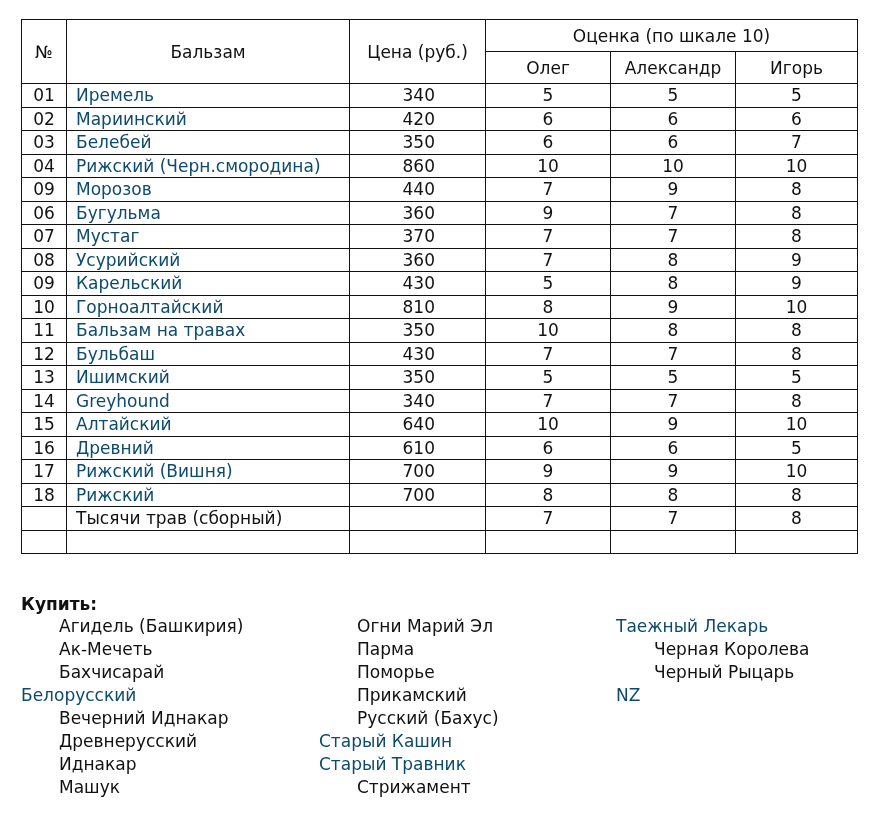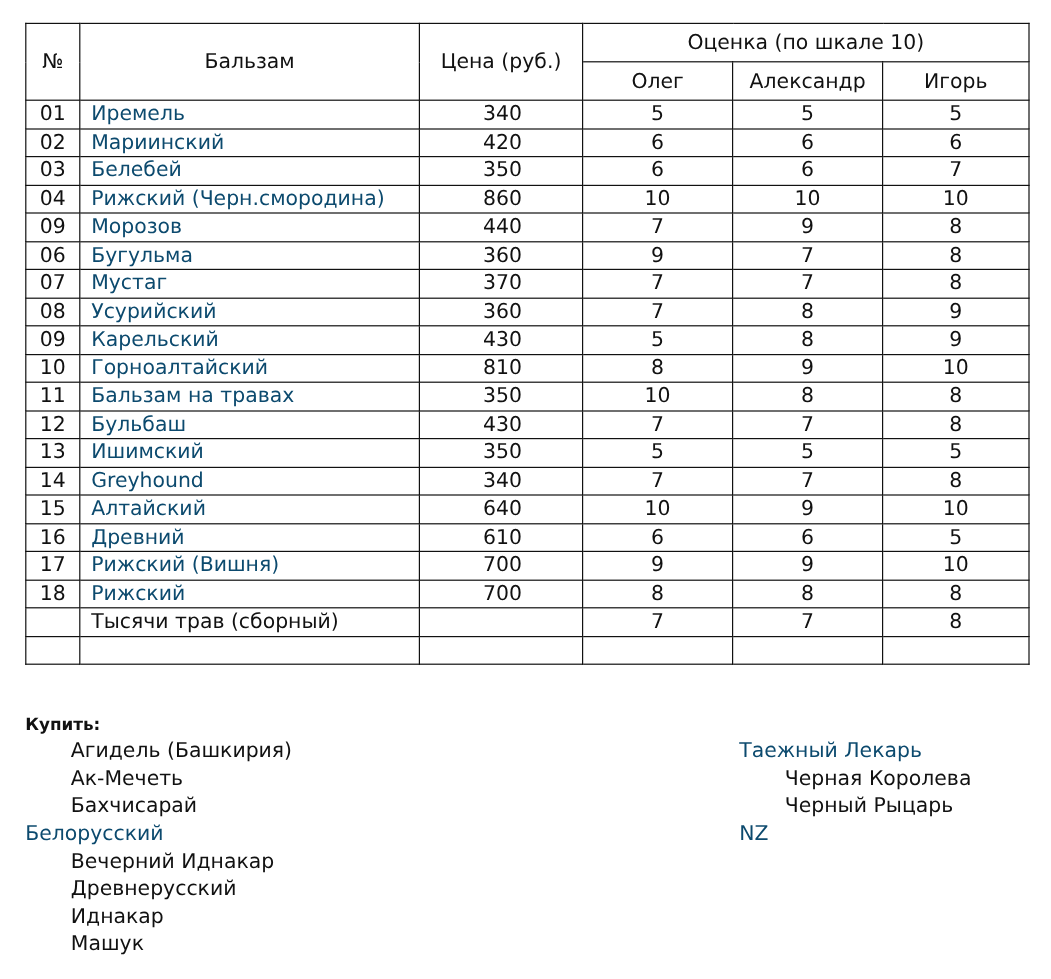--- a/index.html
+++ b/index.html
@@ -47,21 +47,21 @@
 
     .buy {
       position: absolute;
       left: 21px;
       top: 593px;
       width: 840px;
       font-size: 17px;
     }
     .buy-title {
       font-weight: bold;
-      font-size: 14px;
+      font-size: 17px;
       line-height: 22px;
       height: 22px;
     }
     .buy-cols {
       position: relative;
       height: 200px;
     }
     .buy-col {
       position: absolute;
       top: 0;
@@ -267,20 +267,30 @@
     <div class="buy-col" style="left:0">
       <div class="plain">Агидель (Башкирия)</div>
       <div class="plain">Ак-Мечеть</div>
       <div class="plain">Бахчисарай</div>
       <div class="link">Белорусский</div>
       <div class="plain">Вечерний Иднакар</div>
       <div class="plain">Древнерусский</div>
       <div class="plain">Иднакар</div>
       <div class="plain">Машук</div>
     </div>
+    <div class="buy-col" style="left:298px">
+      <div class="plain">Огни Марий Эл</div>
+      <div class="plain">Парма</div>
+      <div class="plain">Поморье</div>
+      <div class="plain">Прикамский</div>
+      <div class="plain">Русский (Бахус)</div>
+      <div class="link">Старый Кашин</div>
+      <div class="link">Старый Травник</div>
+      <div class="plain">Стрижамент</div>
+    </div>
     <div class="buy-col" style="left:595px">
       <div class="link">Таежный Лекарь</div>
       <div class="plain">Черная Королева</div>
       <div class="plain">Черный Рыцарь</div>
       <div class="link">NZ</div>
     </div>
   </div>
 </div>
 
 </body></html>

